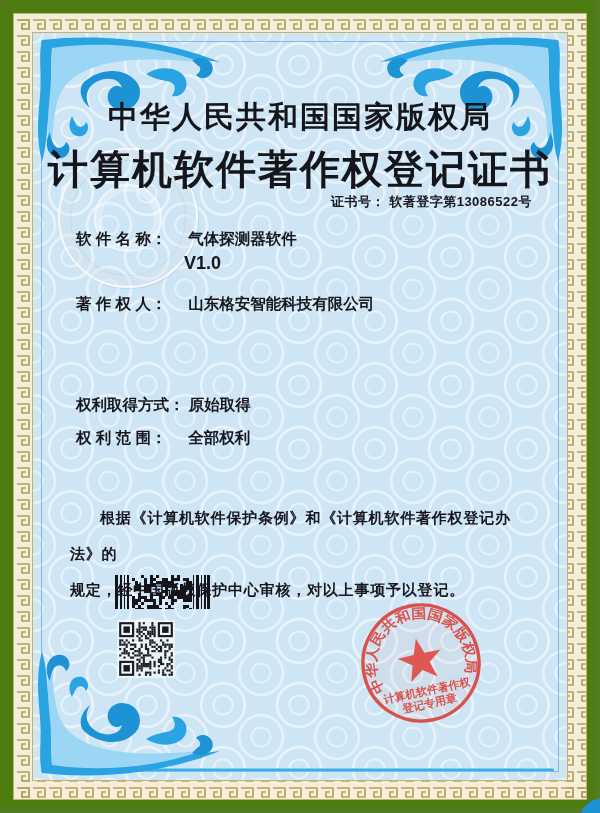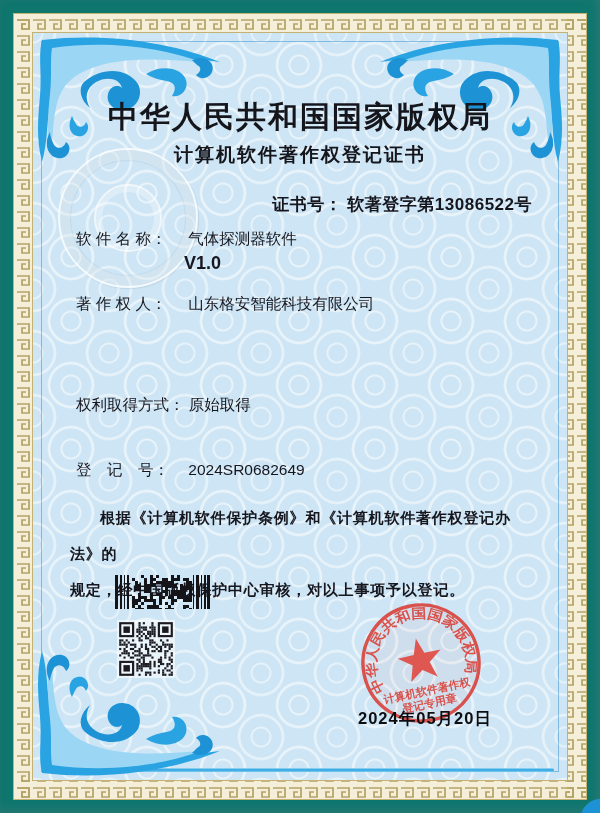--- a/index.html
+++ b/index.html
@@ -1,17 +1,17 @@
 <!DOCTYPE html>
 <html><head>
 <meta charset="utf-8">
 <style>
   html,body{margin:0;padding:0;background:#ffffff;}
   .page{
-    position:relative;width:600px;height:813px;background:#0f766e;
+    position:relative;width:600px;height:813px;background:#4d7c0f;
     font-family:"Liberation Sans","DejaVu Sans",sans-serif;
     color:#16161f;overflow:hidden;
     box-shadow:inset -3px -3px 8px rgba(120,130,140,.25);
   }
   .frame{position:absolute;left:0;top:0;z-index:1;}
   .fieldbg{
     position:absolute;left:33px;top:33px;right:33px;bottom:33px;z-index:0;
     background-color:#cde5f4;
     background-image:
       radial-gradient(circle, rgba(255,255,255,0) 8px, rgba(255,255,255,.55) 9px, rgba(255,255,255,.55) 10px, rgba(255,255,255,0) 11px),
@@ -31,23 +31,23 @@
   .corner.bl{left:36px;bottom:36px;transform:scaleY(-1);}
   .corner.br{right:34px;bottom:34px;transform:scale(-1.18,-1.18);transform-origin:79% 79%;}
   .emblem{position:absolute;left:58px;top:148px;width:136px;height:136px;border-radius:50%;
     border:2px solid rgba(255,255,255,.75);z-index:1;
     box-shadow:inset 0 0 0 10px rgba(255,255,255,.28), inset 0 0 0 11px rgba(140,170,195,.18), 1px 1px 1px rgba(120,150,170,.2);}
   .emblem::after{content:"";position:absolute;left:34px;top:34px;width:64px;height:64px;border-radius:50%;
     border:2px solid rgba(255,255,255,.7);box-shadow:inset 0 0 0 6px rgba(255,255,255,.3);}
   .title1{position:absolute;left:0;right:0;top:97px;text-align:center;z-index:3;
     font-family:"DejaVu Serif","Liberation Serif",serif;font-weight:900;font-size:30px;letter-spacing:2px;color:#15151c;}
   .title2{position:absolute;left:0;right:0;top:142px;text-align:center;z-index:3;
-    font-family:"DejaVu Serif","Liberation Serif",serif;font-weight:900;font-size:19px;letter-spacing:2px;color:#15151c;}
-  .certno{position:absolute;right:68px;top:193px;z-index:3;font-size:17px;font-weight:700;letter-spacing:.5px;}
-  .row{position:absolute;left:76px;z-index:3;font-size:15.5px;font-weight:400;white-space:nowrap;}
+    font-family:"DejaVu Serif","Liberation Serif",serif;font-weight:900;font-size:40px;letter-spacing:2px;color:#15151c;}
+  .certno{position:absolute;right:68px;top:193px;z-index:3;font-size:13px;font-weight:700;letter-spacing:.5px;}
+  .row{position:absolute;left:76px;z-index:3;font-size:15.5px;font-weight:700;white-space:nowrap;}
   .row .lab{display:inline-block;min-width:108px;}
   .row .val{margin-left:0px;}
   .subval{position:absolute;left:184px;z-index:3;font-size:18px;font-weight:700;}
   .statement{position:absolute;left:70px;width:466px;top:500px;z-index:3;
     font-size:15px;font-weight:700;line-height:36px;letter-spacing:.8px;}
   .statement .ind{display:block;text-indent:2em;}
   .statement .l2{display:block;}
   .barcode{position:absolute;left:115px;top:575px;z-index:3;}
   .qrcode{position:absolute;left:117px;top:620px;z-index:3;}
   .seal{position:absolute;left:356px;top:598px;z-index:4;opacity:.92;}
@@ -146,25 +146,25 @@
   <div class="row" style="top:395px">
     <span class="lab">权利取得方式：</span>
     <span class="val">原始取得</span>
   </div>
 
   <div class="row" style="top:294px">
     <span class="lab">著 作 权 人：</span>
     <span class="val">山东格安智能科技有限公司</span>
   </div>
 
-
-  <div class="row" style="top:460px">
-    <span class="lab">登　记　号：</span>
-    <span class="val">2024SR0682649</span>
+  <div class="row" style="top:428px">
+    <span class="lab">权 利 范 围：</span>
+    <span class="val">全部权利</span>
   </div>
+
 
   <div class="statement">
     <span class="ind">根据《计算机软件保护条例》和《计算机软件著作权登记办法》的</span>
     <span class="l2">规定，经中国版权保护中心审核，对以上事项予以登记。</span>
   </div>
 
   <svg class="barcode" id="barcode" width="95" height="34">
       <rect x="0" y="0" width="3" height="34" fill="#141419"></rect>
       <rect x="5" y="0" width="2" height="34" fill="#141419"></rect>
       <rect x="9" y="0" width="1" height="34" fill="#141419"></rect>
@@ -520,15 +520,14 @@
       </defs>
       <text font-size="13.5" font-weight="bold" fill="#da453e" font-family="'DejaVu Sans',sans-serif">
         <textPath href="#sealArc" startOffset="0" textLength="180" lengthAdjust="spacingAndGlyphs">中华人民共和国国家版权局</textPath>
       </text>
       <polygon fill="#e04b43" points="65,40 70.4,55.6 86.9,55.9 73.7,65.8 78.5,81.6 65,72.2 51.5,81.6 56.3,65.8 43.1,55.9 59.6,55.6"></polygon>
       <text x="65" y="97" text-anchor="middle" font-size="11" font-weight="bold" fill="#da453e">计算机软件著作权</text>
       <text x="65" y="110" text-anchor="middle" font-size="11" font-weight="bold" fill="#da453e">登记专用章</text>
     </g>
   </svg>
 
-  <div class="datestamp">2024年05月20日</div>
 
 </div>
 
 </body></html>

